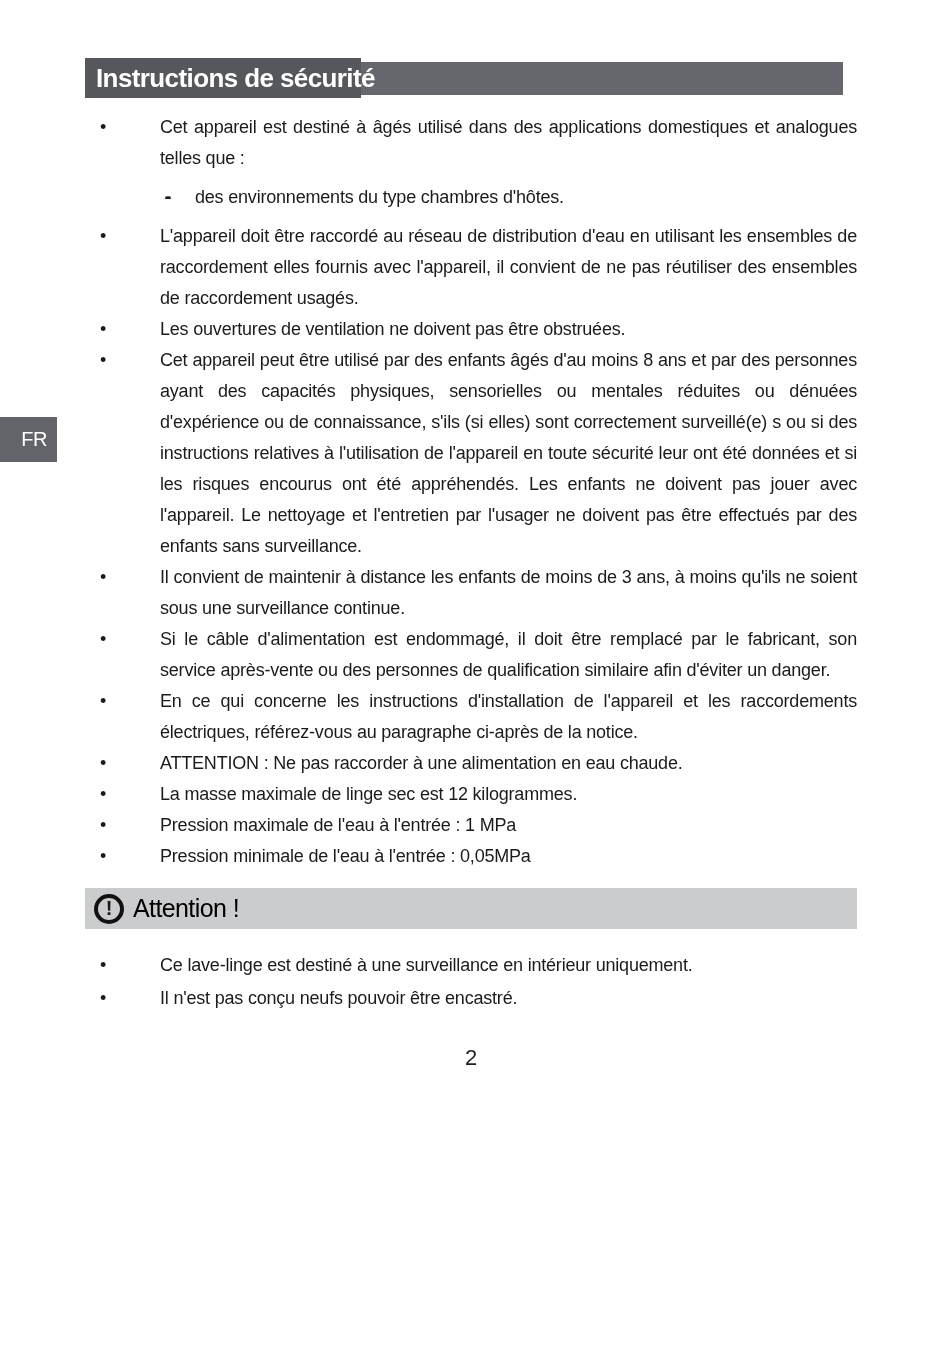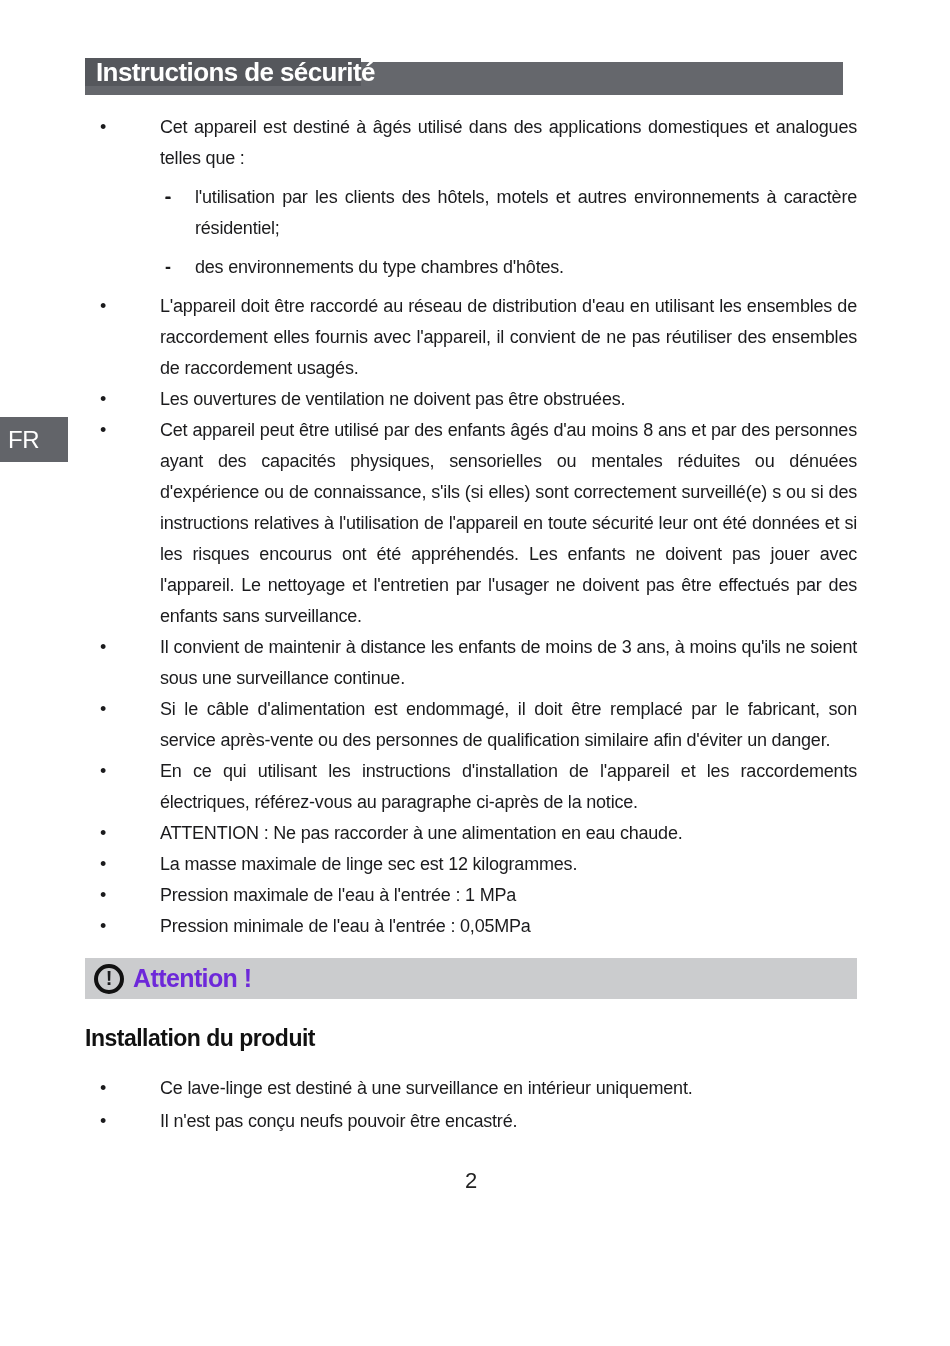--- a/index.html
+++ b/index.html
@@ -5,49 +5,49 @@
   html,body { margin:0; padding:0; background:#ffffff; }
   .page {
     position:relative; width:950px; height:1346px; background:#ffffff;
     font-family:"Liberation Sans", sans-serif; color:#1b1b1d; overflow:hidden;
   }
   .content { position:absolute; left:85px; top:58px; width:772px; }
 
   
   .sec-header { position:relative; height:44px; margin-bottom:10px; }
   .sec-header-bar { position:absolute; left:0; top:4px; width:758px; height:33px; background:#65676c; }
-  .sec-title-box { position:absolute; left:0; top:0; width:276px; height:28px; background:#55575c; display:flex; align-items:center; }
+  .sec-title-box { position:absolute; left:0; top:0; width:276px; height:40px; background:#55575c; display:flex; align-items:center; }
   .sec-title { color:#ffffff; font-weight:bold; font-size:26px; letter-spacing:-0.6px; padding-left:11px; white-space:nowrap; }
 
   
   .list { list-style:none; margin:0; padding:0; font-size:18px; line-height:31px; letter-spacing:-0.2px; }
   .li { position:relative; padding-left:75px; }
   .li-text { display:block; }
   .just { text-align:justify; }
   .marker { position:absolute; left:15px; top:0; }
   .li.dash { padding-left:110px; margin:8px 0; }
   .li.dash .marker { left:80px; font-weight:bold; }
 
   
   .attention-banner { margin-top:16px; width:772px; height:41px; background:#cbccce;
     display:flex; align-items:center; gap:9px; padding-left:9px; box-sizing:border-box; }
   .att-icon { width:30px; height:30px; border:4px solid #111111; border-radius:50%;
     box-sizing:border-box; display:flex; align-items:center; justify-content:center; flex:0 0 auto; }
   .att-icon-mark { font-weight:bold; font-size:20px; line-height:1; transform:translateY(-1px); }
-  .att-title { font-size:25px; font-weight:bold; letter-spacing:-0.6px; color:#6d28d9; }
+  .att-title { font-size:25px; font-weight:normal; letter-spacing:-0.6px; color:#000000; }
 
   .install-heading { font-size:23px; font-weight:bold; letter-spacing:-0.5px; margin:26px 0 0 0; color:#111111; }
   .install-list { margin-top:20px; line-height:33px; }
 
   .page-number { width:772px; text-align:center; font-size:22px; margin-top:30px; color:#222; }
 
   
-  .fr-tab { position:absolute; left:0; top:417px; width:68px; height:45px; background:#626469;
+  .fr-tab { position:absolute; left:0; top:417px; width:57px; height:45px; background:#626469;
     color:#ffffff; display:flex; align-items:center; justify-content:flex-end;
-    padding-right:29px; box-sizing:border-box; font-size:24px; letter-spacing:-0.5px; }
+    padding-right:10px; box-sizing:border-box; font-size:20px; letter-spacing:-0.5px; }
 </style>
 </head>
 <body>
 
 <div class="page">
 
   <div class="fr-tab">
     <span>FR</span>
   </div>
 
@@ -66,21 +66,20 @@
         <span class="li-text just">Cet appareil est destiné à âgés utilisé dans des applications domestiques et analogues telles que :</span>
       </li>
       <li class="li dash">
         <span class="marker">-</span>
       </li>
       <li class="li dash">
         <span class="marker">-</span>
       </li>
       <li class="li dash">
         <span class="marker">-</span>
-        <span class="li-text just">l'utilisation par les clients des hôtels, motels et autres environnements à caractère résidentiel;</span>
       </li>
       <li class="li dash">
         <span class="marker">-</span>
         <span class="li-text">des environnements du type chambres d'hôtes.</span>
       </li>
       <li class="li bullet">
         <span class="marker">•</span>
         <span class="li-text just">L'appareil doit être raccordé au réseau de distribution d'eau en utilisant les ensembles de raccordement elles fournis avec l'appareil, il convient de ne pas réutiliser des ensembles de raccordement usagés.</span>
       </li>
       <li class="li bullet">
@@ -94,21 +93,21 @@
       <li class="li bullet">
         <span class="marker">•</span>
         <span class="li-text just">Il convient de maintenir à distance les enfants de moins de 3 ans, à moins qu'ils ne soient sous une surveillance continue.</span>
       </li>
       <li class="li bullet">
         <span class="marker">•</span>
         <span class="li-text just">Si le câble d'alimentation est endommagé, il doit être remplacé par le fabricant, son service après-vente ou des personnes de qualification similaire afin d'éviter un danger.</span>
       </li>
       <li class="li bullet">
         <span class="marker">•</span>
-        <span class="li-text just">En ce qui utilisant les instructions d'installation de l'appareil et les raccordements électriques, référez-vous au paragraphe ci-après de la notice.</span>
+        <span class="li-text just">En ce qui concerne les instructions d'installation de l'appareil et les raccordements électriques, référez-vous au paragraphe ci-après de la notice.</span>
       </li>
       <li class="li bullet">
         <span class="marker">•</span>
         <span class="li-text">ATTENTION : Ne pas raccorder à une alimentation en eau chaude.</span>
       </li>
       <li class="li bullet">
         <span class="marker">•</span>
         <span class="li-text">La masse maximale de linge sec est 12 kilogrammes.</span>
       </li>
       <li class="li bullet">
@@ -121,21 +120,20 @@
       </li>
     </ul>
 
     <div class="attention-banner">
       <span class="att-icon">
         <span class="att-icon-mark">!</span>
       </span>
       <span class="att-title">Attention !</span>
     </div>
 
-    <h2 class="install-heading">Installation du produit</h2>
 
     <ul class="list install-list">
       <li class="li bullet">
         <span class="marker">•</span>
         <span class="li-text">Ce lave-linge est destiné à une surveillance en intérieur uniquement.</span>
       </li>
       <li class="li bullet">
         <span class="marker">•</span>
         <span class="li-text">Il n'est pas conçu neufs pouvoir être encastré.</span>
       </li>

